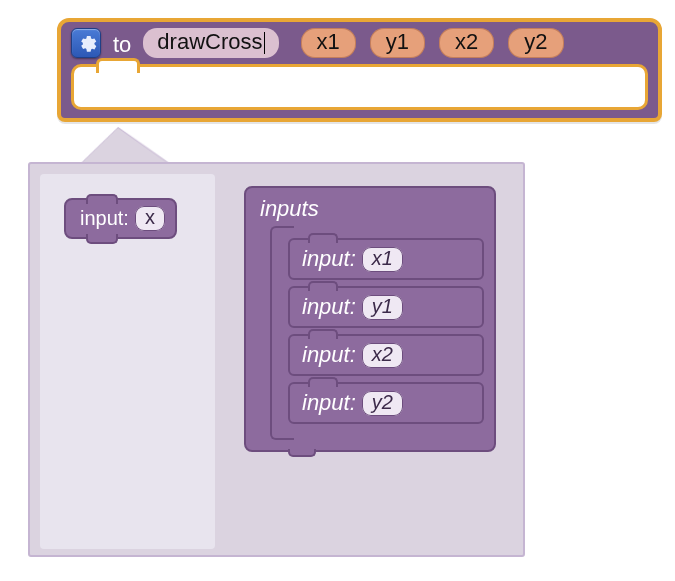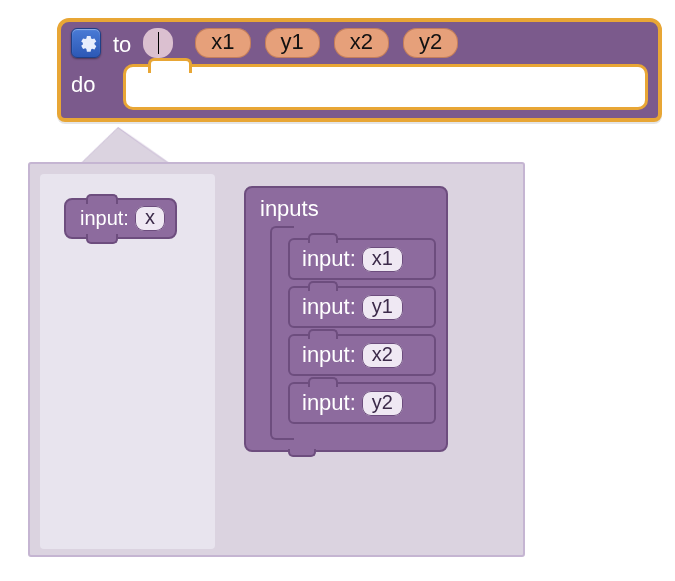--- a/index.html
+++ b/index.html
@@ -103,23 +103,23 @@
     border-radius:0 0 5px 5px;
   }
   .inputx-block .pill{
     background:var(--pill-bg);color:#3c2a4a;font-size:20px;
     padding:0 10px 2px 10px;border-radius:9px;margin-left:6px;
     box-shadow:inset 0 0 0 1px var(--mutator-border);
   }
 
   
   .inputs-block{
-    position:absolute;left:214px;top:22px;width:204px;
+    position:absolute;left:214px;top:22px;width:252px;
     background:var(--mutator-bg);border:2px solid var(--mutator-border);
-    border-radius:8px;color:#fff;font-size:22px;
+    border-radius:8px;color:#fff;font-size:22px;font-style:italic;
   }
   .inputs-title{padding:8px 12px 6px 14px;}
   .inputs-body{
     margin:0 10px 12px 28px;padding:4px 0 8px 0;
     border-left:20px solid var(--mutator-bg);position:relative;
   }
   .inputs-body .rail{
     position:absolute;left:-24px;top:-2px;bottom:-2px;width:24px;
     background:var(--mutator-bg);border-radius:6px 0 0 6px;
     border:2px solid var(--mutator-border);border-right:none;
@@ -151,31 +151,30 @@
 
 <div class="proc-block">
   <div class="proc-row">
     <div class="gear-btn">
       <svg viewBox="0 0 24 24" fill="#e8eefc">
         <path d="M12 8.5A3.5 3.5 0 1 0 15.5 12 3.5 3.5 0 0 0 12 8.5Zm9.2 4.9.02-1.4 2-1.55-2-3.46-2.4.7a7.7 7.7 0 0 0-1.22-.7L17 4.4h-4l-.6 2.6a7.7 7.7 0 0 0-1.22.7l-2.4-.7-2 3.46 2 1.55.02 1.4-2 1.55 2 3.46 2.4-.7c.39.27.8.5 1.22.7L13 21.6h4l.6-2.6c.42-.2.83-.43 1.22-.7l2.4.7 2-3.46Z"></path>
       </svg>
     </div>
     <span class="to-label">to</span>
     <span class="proc-name">
-      <span class="cursor"></span>
+      <span>drawCross</span><span class="cursor"></span>
     </span>
     <div class="proc-params">
       <span class="proc-param">x1</span>
       <span class="proc-param">y1</span>
       <span class="proc-param">x2</span>
       <span class="proc-param">y2</span>
     </div>
   </div>
   <div class="do-row">
-    <div class="do-label">do</div>
     <div class="do-body"></div>
   </div>
 </div>
 
 <div class="callout-wedge"></div>
 
 <div class="mutator-panel">
   <div class="palette">
     <div class="inputx-block">
       <span>input:</span>

